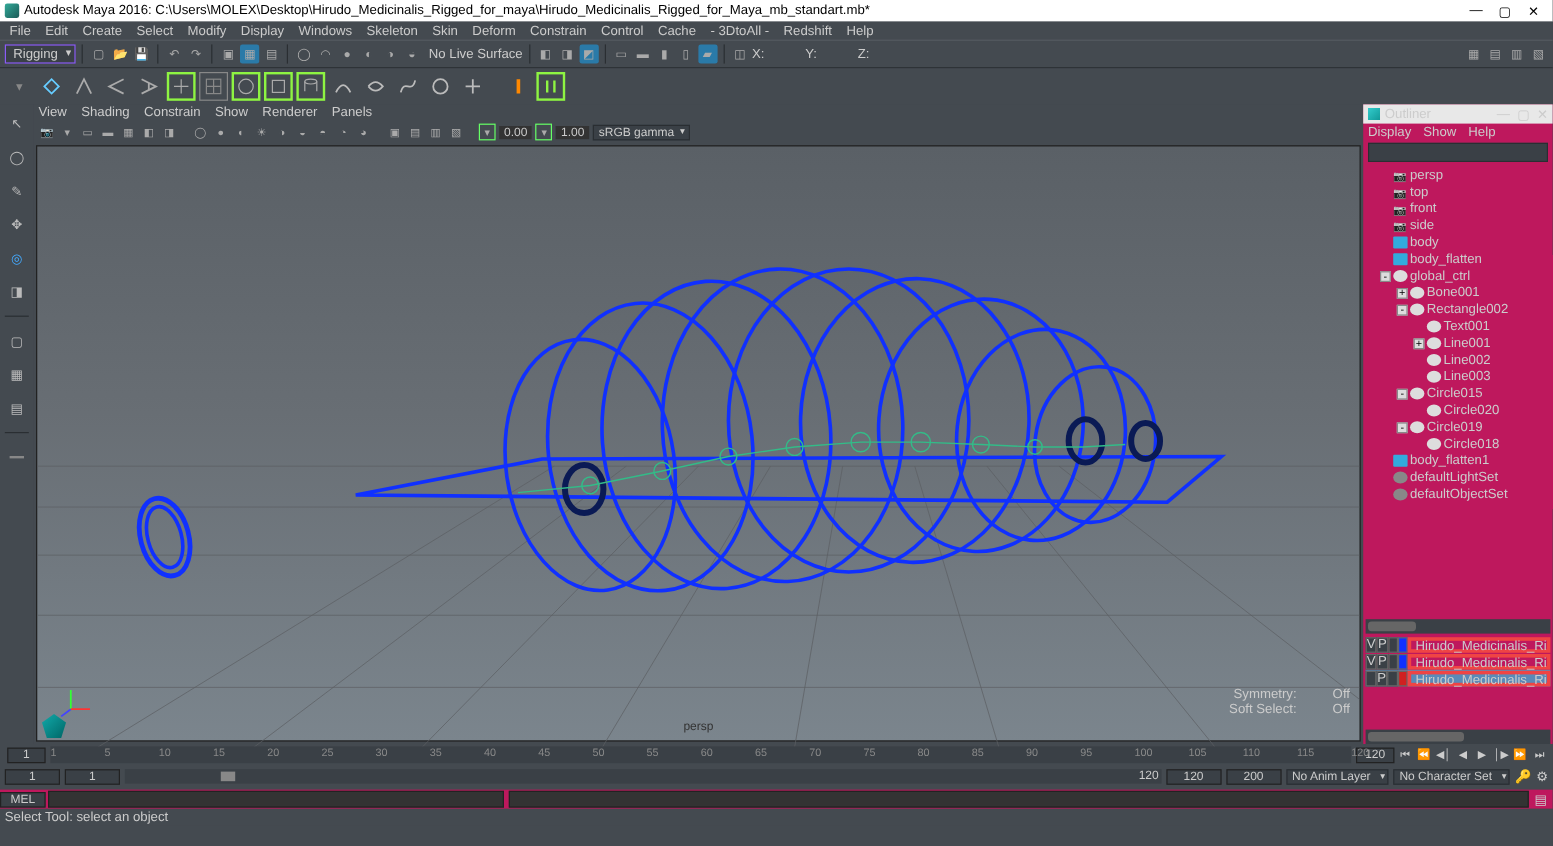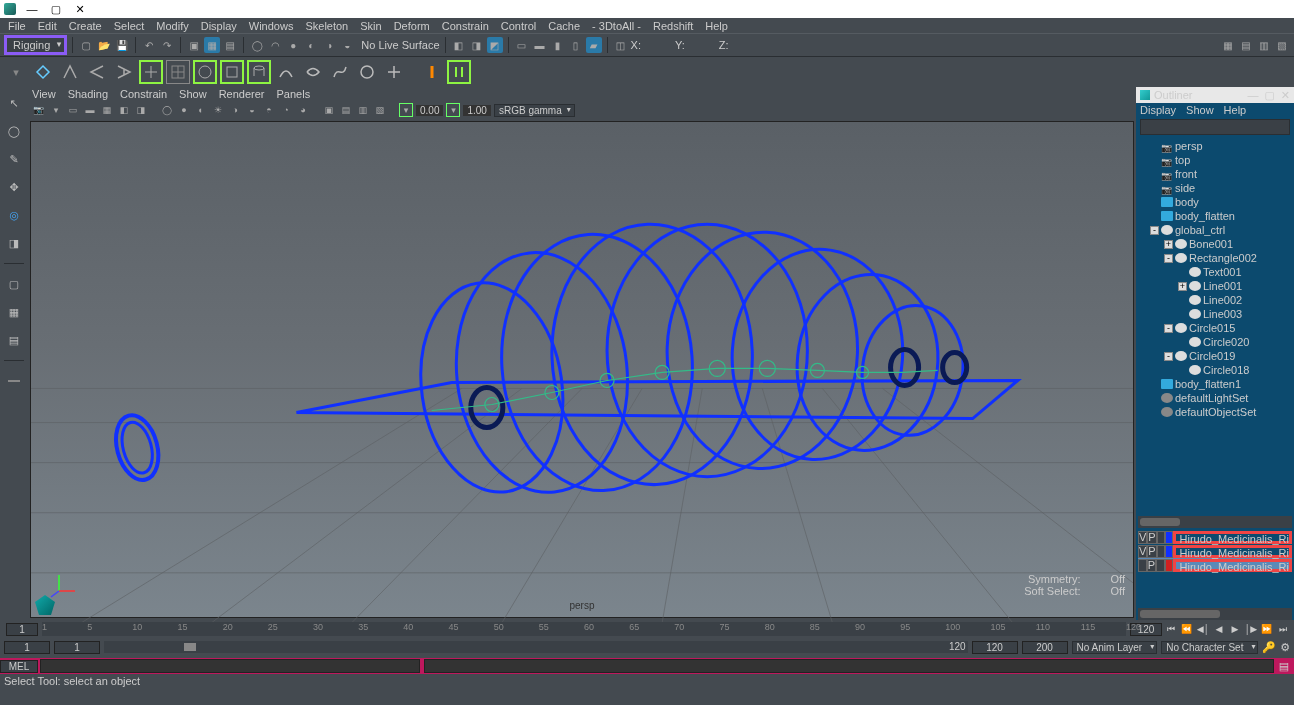--- a/index.html
+++ b/index.html
@@ -10,21 +10,21 @@
 .titlebar .appicon { width:12px; height:12px; background:linear-gradient(135deg,#3a9,#1a5a57); border-radius:2px; margin-right:4px; }
 .titlebar .title { flex:1; color:#000; font-size:11px; }
 .titlebar .winbtn { width:24px; text-align:center; color:#000; cursor:pointer; }
 
 
 .menubar { height:15px; background:#444a50; display:flex; align-items:center; padding:0 2px; }
 .menubar span { padding:0 6px; color:#ccc; cursor:pointer; }
 
 
 .statusbar { height:24px; background:#444a50; border-top:1px solid #555b61; border-bottom:1px solid #2a2e32; display:flex; align-items:center; padding:0 4px; gap:2px; }
-.statusbar .dropdown { background:#3a4046; border:3px solid #8b5cf6; padding:1px 14px 1px 6px; position:relative; }
+.statusbar .dropdown { background:#3a4046; border:1px solid #8b5cf6; padding:1px 14px 1px 6px; position:relative; }
 .statusbar .dropdown::after { content:'▾'; position:absolute; right:3px; top:1px; font-size:9px;}
 .statusbar .sep { width:1px; height:16px; background:#2a2e32; margin:0 3px; }
 .statusbar .ico { width:16px; height:16px; display:flex; align-items:center; justify-content:center; font-size:10px; cursor:pointer; color:#aaa; }
 .statusbar .active { background:#2a7aa8; border-radius:2px; }
 .statusbar .field { background:#333; padding:0 6px; min-width:30px; text-align:right; }
 .statusbar .right { margin-left:auto; display:flex; gap:2px; }
 
 
 .shelf { height:30px; background:#444a50; display:flex; align-items:center; padding:0 4px; gap:3px; }
 .shelf .sico { width:24px; height:24px; display:flex; align-items:center; justify-content:center; cursor:pointer; }
@@ -50,21 +50,21 @@
 .paneltool .dd::after { content:'▾'; position:absolute; right:3px; top:0; font-size:8px;}
 
 .viewport { flex:1; position:relative; background:linear-gradient(#5a6066 0%,#686e74 45%, #7b858d 100%); border:1px solid #222; margin:2px; }
 .viewport .grid { position:absolute; inset:0; }
 .viewport .persp-label { position:absolute; bottom:6px; left:50%; transform:translateX(-50%); font-size:10px; color:#333;}
 .viewport .sym { position:absolute; right:8px; bottom:20px; font-size:10px; color:#ddd; text-align:right;}
 .viewport .sym div { display:flex; gap:30px; justify-content:flex-end;}
 .axis { position:absolute; left:18px; bottom:18px; }
 .maya-logo { position:absolute; left:4px; bottom:2px; width:20px; height:20px; background:linear-gradient(135deg,#1aa,#066); clip-path:polygon(50% 0,100% 35%,80% 100%,20% 100%,0 35%);}
 
-.outliner { width:158px; background:#0c4a6e; display:flex; flex-direction:column; }
+.outliner { width:158px; background:#be185d; display:flex; flex-direction:column; }
 .outliner .tab { height:16px; background:#e8e8e8; color:#000; display:flex; align-items:center; padding:0 4px; }
 .outliner .tab .oicon { width:10px;height:10px; background:linear-gradient(135deg,#3cc,#199); margin-right:4px;}
 .outliner .tab .controls { margin-left:auto; display:flex; gap:6px; color:#555; }
 .outliner .omenu { height:14px; display:flex; align-items:center; padding:0 4px; gap:10px; font-size:11px;}
 .outliner .search { height:16px; background:#3a4046; margin:2px 4px; border:1px solid #2a2e32; }
 .outliner .tree { flex:1; overflow:hidden; padding:2px 0; font-size:11px; position:relative;}
 .outliner .node { display:flex; align-items:center; height:14px; padding-left:4px; white-space:nowrap;}
 .outliner .node .exp { width:9px; height:9px; border:1px solid #888; background:#ddd; color:#000; font-size:9px; line-height:7px; text-align:center; margin-right:2px; cursor:pointer;}
 .outliner .node .noexp { width:11px; }
 .outliner .node .nico { width:12px; height:10px; margin-right:2px; display:inline-block;}
@@ -104,20 +104,21 @@
 .cmdline .in { width:380px; height:14px; background:#333; margin-left:2px; border:1px solid #222;}
 .cmdline .out { flex:1; height:14px; background:#333; margin-left:4px; border:1px solid #222;}
 .cmdline .scriptbtn { width:20px; text-align:center; cursor:pointer;}
 .helpline { height:14px; background:#444a50; padding-left:4px; font-size:10px; display:flex; align-items:center;}
 </style>
 </head>
 <body>
 
 <div class="titlebar">
   <div class="appicon"></div>
+  <div class="title">Autodesk Maya 2016: C:\Users\MOLEX\Desktop\Hirudo_Medicinalis_Rigged_for_maya\Hirudo_Medicinalis_Rigged_for_Maya_mb_standart.mb*</div>
   <div class="winbtn">—</div>
   <div class="winbtn">▢</div>
   <div class="winbtn">✕</div>
 </div>
 
 <div class="menubar" id="menubar">
     <span>File</span>
     <span>Edit</span>
     <span>Create</span>
     <span>Select</span>

